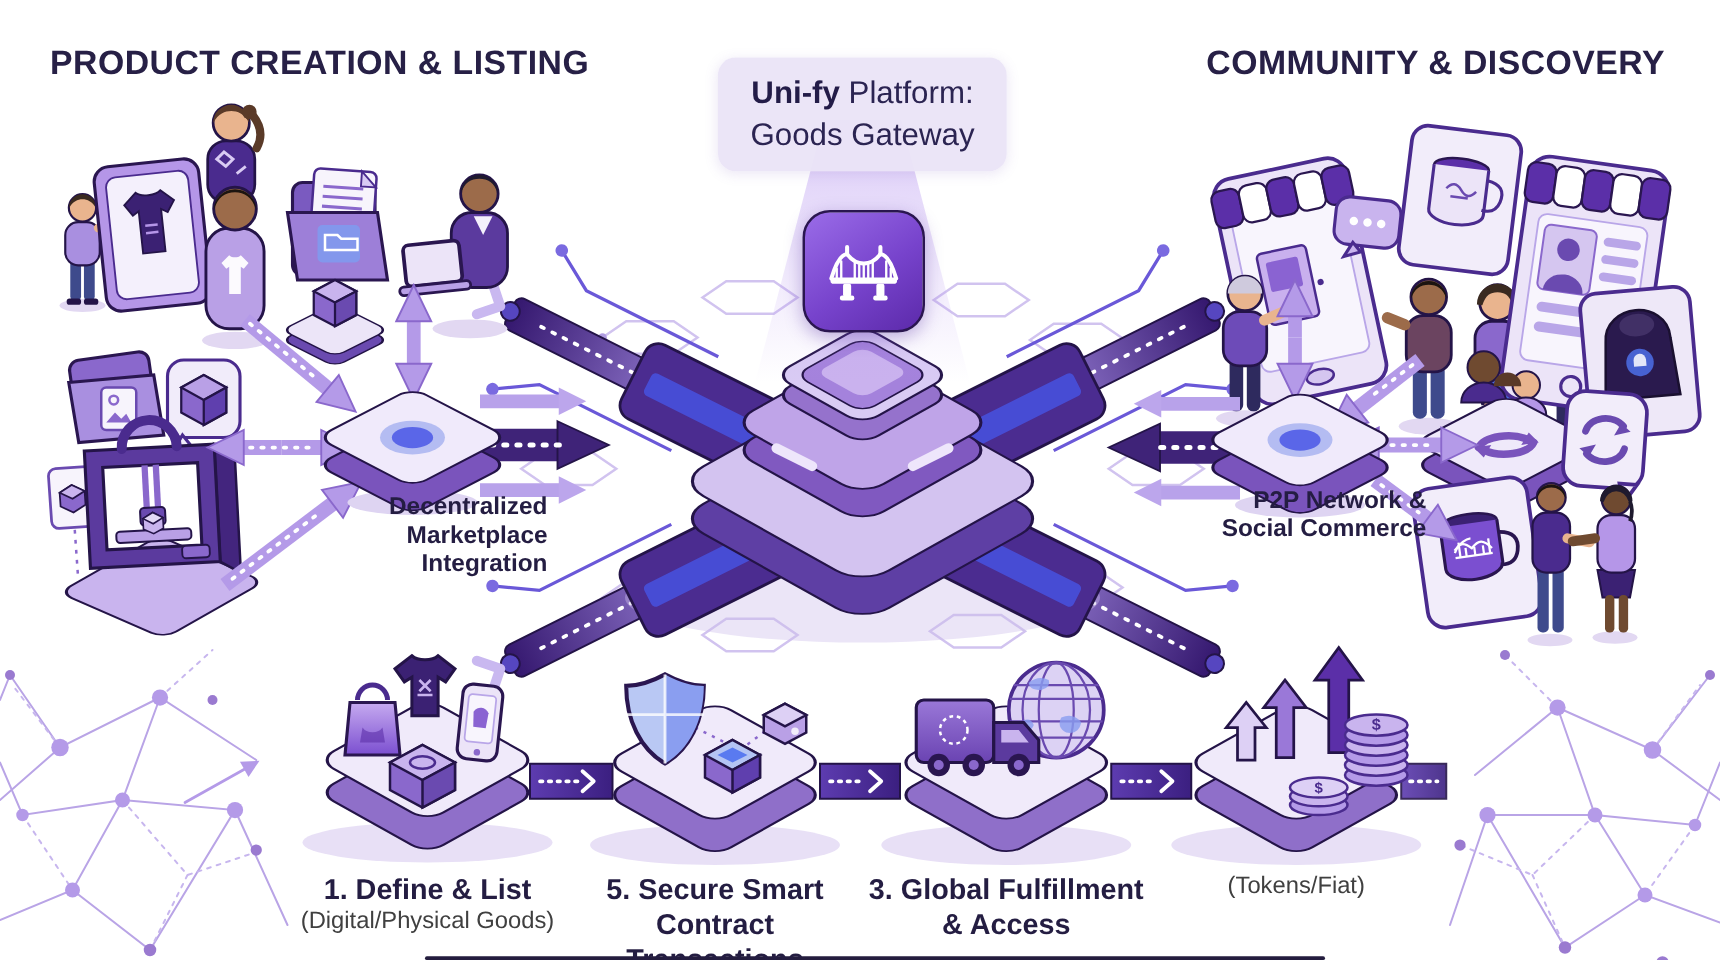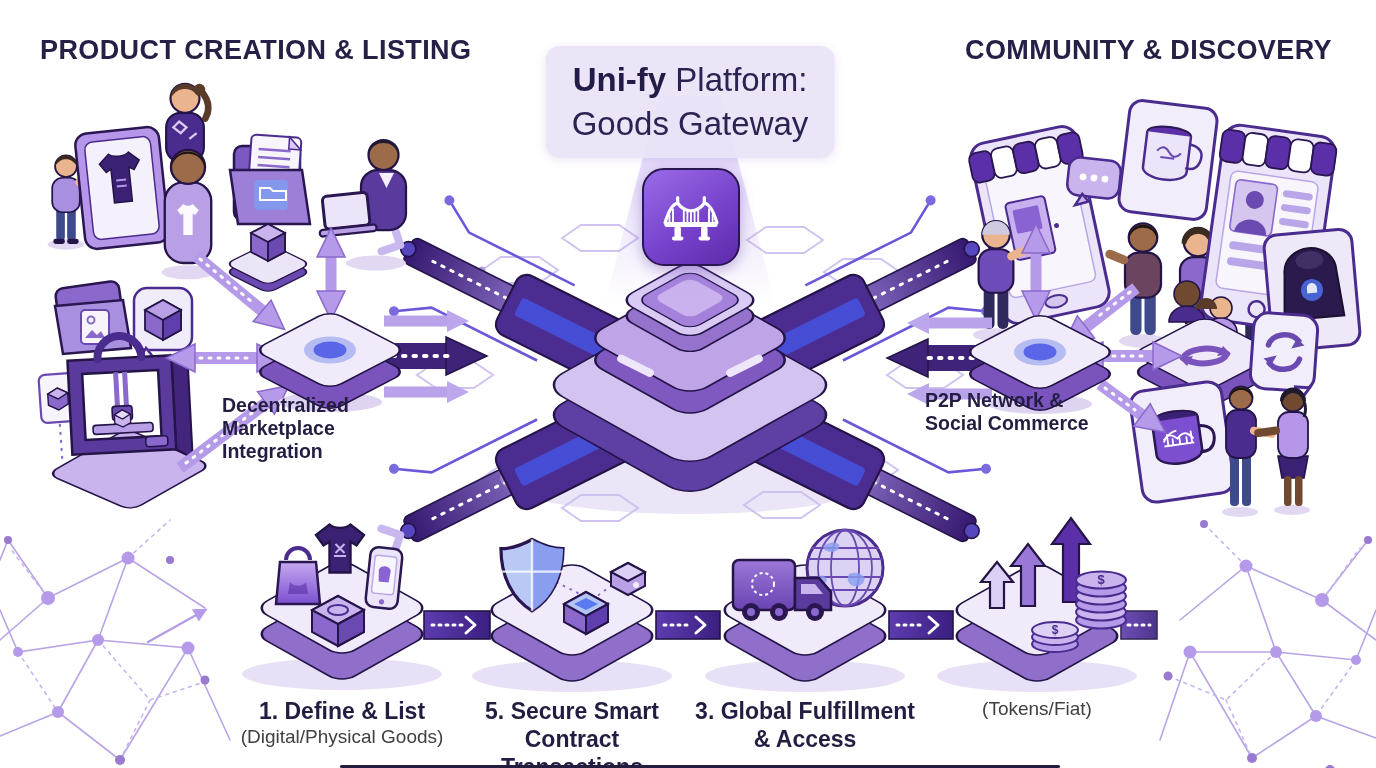--- a/index.html
+++ b/index.html
@@ -7,36 +7,36 @@
     position:relative;width:1376px;height:768px;overflow:hidden;background:#ffffff;
     font-family:"Liberation Sans", sans-serif;color:#241d42;
   }
   .abs{position:absolute;}
   .heading{
     font-size:27px;font-weight:800;letter-spacing:.4px;color:#272046;white-space:nowrap;
   }
   .title-card{
     left:690px;top:46px;transform:translateX(-50%);
     background:rgba(234,228,247,.95);border-radius:14px;padding:12px 26px;
-    font-size:33px;line-height:1.34;color:#2b2452;text-align:center;white-space:nowrap;
+    font-size:25px;line-height:1.34;color:#2b2452;text-align:center;white-space:nowrap;
     box-shadow:0 2px 10px rgba(120,90,190,.15);z-index:5;
   }
   .title-card b{color:#231c48;}
   .beam{
     left:604px;top:96px;width:172px;height:210px;z-index:3;
     background:linear-gradient(to bottom, rgba(190,160,242,.55), rgba(190,160,242,0));
     clip-path:polygon(32% 0, 68% 0, 100% 100%, 0 100%);
   }
   .bridge-app{
     left:642px;top:168px;width:94px;height:94px;border-radius:22px;z-index:4;
     background:linear-gradient(145deg,#9a6ce8 0%,#7743cc 55%,#5c2aaa 100%);
     border:2.5px solid #2a1650;box-shadow:0 4px 14px rgba(80,40,160,.35);
     display:flex;align-items:center;justify-content:center;
   }
-  .node-label{font-size:19.5px;font-weight:bold;text-align:left;line-height:1.18;color:#241d42;}
+  .node-label{font-size:19.5px;font-weight:bold;text-align:right;line-height:1.18;color:#241d42;}
   .pre{white-space:pre-line;}
   .step-label{width:232px;text-align:center;top:697px;line-height:1.22;}
   .step-label .t{font-size:23px;font-weight:bold;color:#241d42;}
   .step-label .s{font-size:19px;color:#404040;}
   svg{display:block;}
 </style>
 </head>
 <body>
 
 <div class="canvas">

